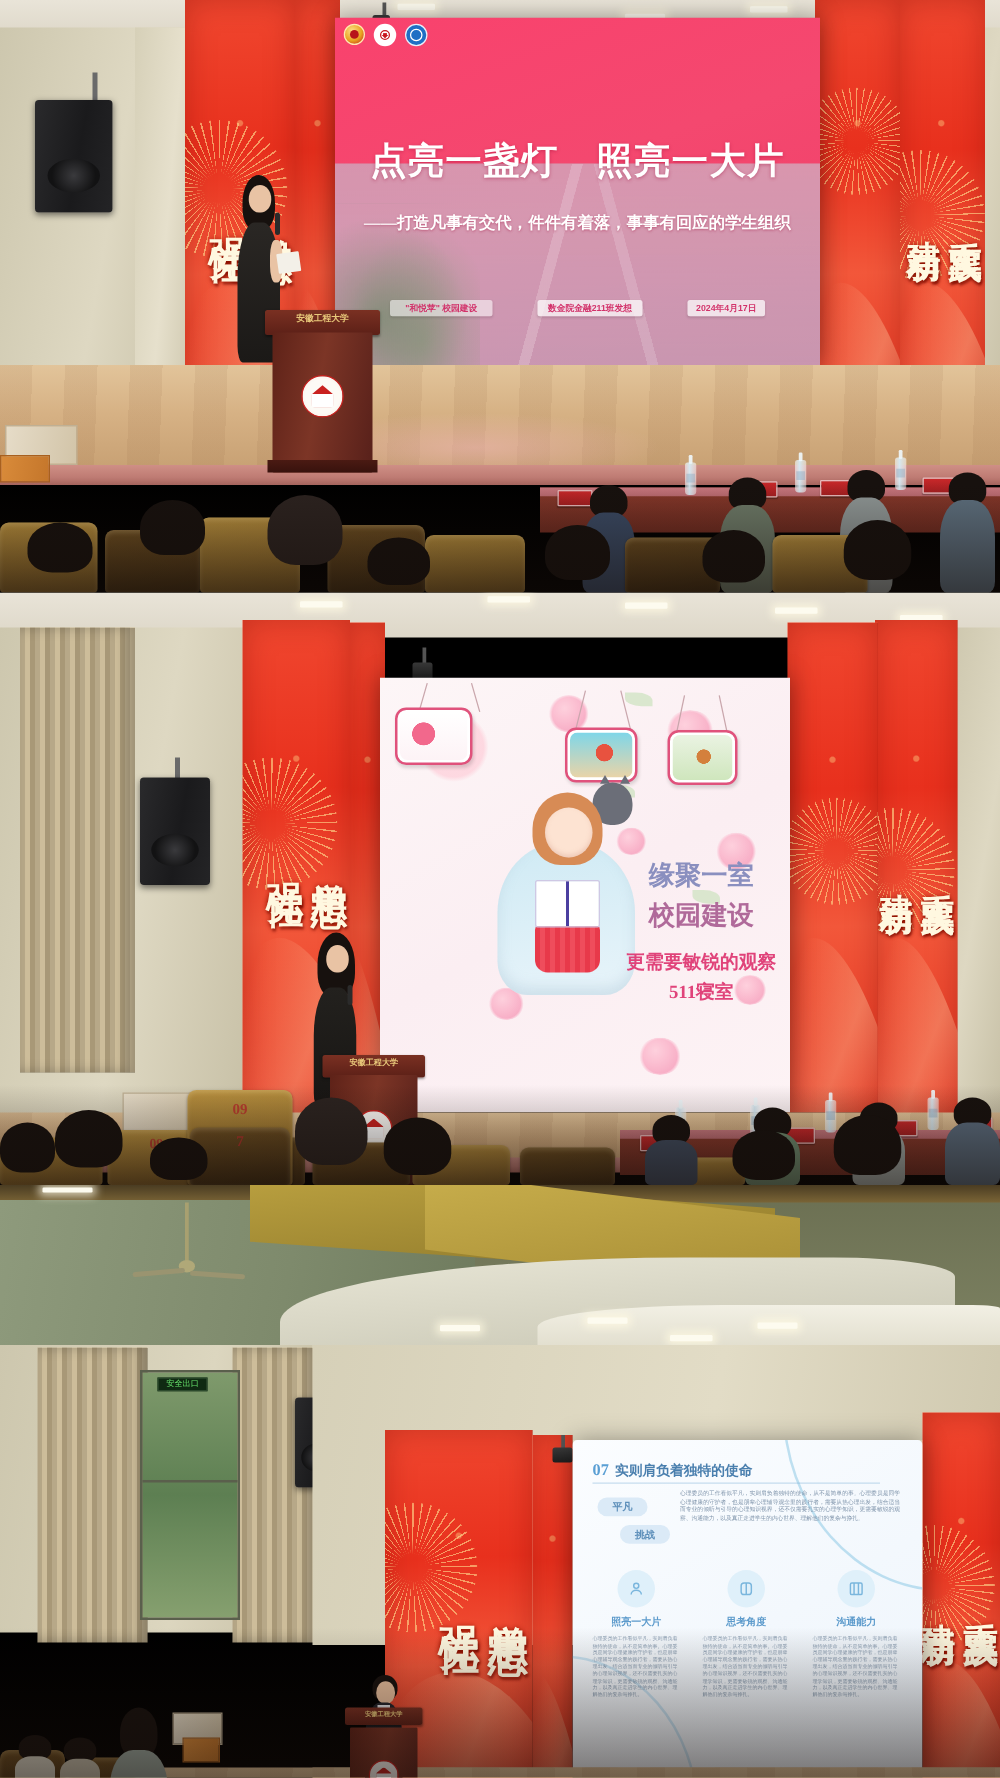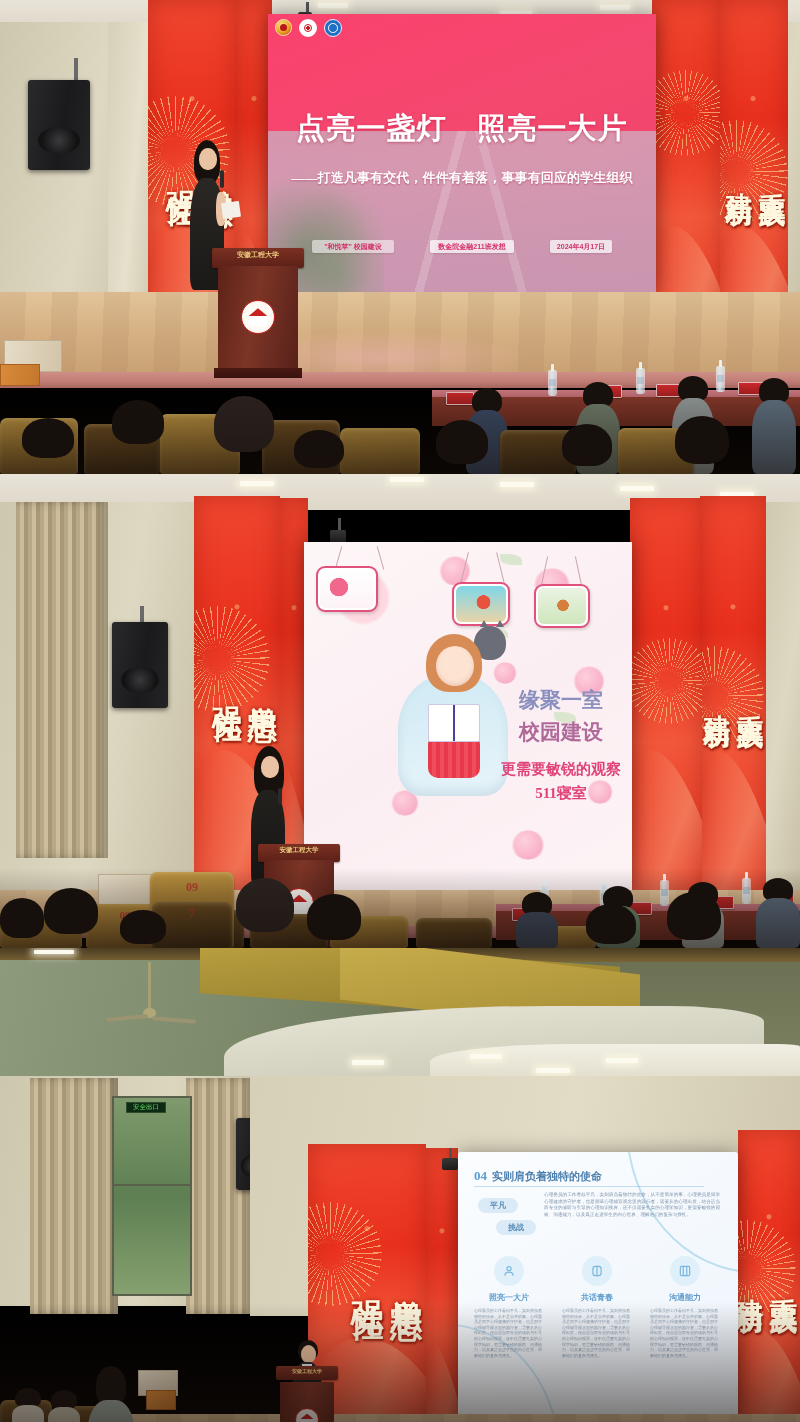--- a/index.html
+++ b/index.html
@@ -834,21 +834,21 @@
 
     <div class="proj-rod" style="left:449px;top:200px;width:3px;height:12px;"></div>
     <div class="projector" style="left:442px;top:210px;width:16px;height:12px;"></div>
 
     <div class="screen" style="left:458px;top:204px;width:280px;height:268px;">
       <div class="slide3">
         <div class="s3-arc"></div>
         <div class="s3-arc2"></div>
 
         <div class="s3-h" style="left:16px;top:16px;">
-          <span class="s3-num" style="font-size:13px;">04</span>
+          <span class="s3-num" style="font-size:13px;">07</span>
           <span class="s3-title" style="font-size:11px;">实则肩负着独特的使命</span>
         </div>
         <div class="s3-rule" style="left:16px;top:34px;width:230px;"></div>
 
         <div class="pill" style="left:20px;top:46px;width:40px;height:15px;font-size:8px;">平凡</div>
         <div class="pill" style="left:38px;top:68px;width:40px;height:15px;font-size:8px;">挑战</div>
 
         <div class="para" style="left:86px;top:40px;width:176px;font-size:4.6px;">心理委员的工作看似平凡，实则肩负着独特的使命，从不是简单的事。心理委员是同学心理健康的守护者，也是朋辈心理辅导观念里的践行者，需要从热心理出发，结合适当而专业的倾听与引导的心理知识视界，还不仅需要扎实的心理学知识，更需要敏锐的观察、沟通能力，以及真正走进学生的内心世界、理解他们的复杂与挣扎。</div>
 
         <div class="col-icon" style="left:36px;top:104px;width:30px;height:30px;">
@@ -864,21 +864,21 @@
             </svg>
         </div>
         <div class="col-icon" style="left:212px;top:104px;width:30px;height:30px;">
           <svg width="14" height="14" viewBox="0 0 24 24" fill="none" stroke="currentColor" stroke-width="2">
               <rect x="4" y="4" width="16" height="16" rx="2"></rect>
               <path d="M9 4v16M15 4v16"></path>
             </svg>
         </div>
 
         <div class="col-h" style="left:16px;top:140px;width:70px;font-size:8px;">照亮一大片</div>
-        <div class="col-h" style="left:104px;top:140px;width:70px;font-size:8px;">共话青春</div>
+        <div class="col-h" style="left:104px;top:140px;width:70px;font-size:8px;">思考角度</div>
         <div class="col-h" style="left:192px;top:140px;width:70px;font-size:8px;">沟通能力</div>
 
         <div class="col-body" style="left:16px;top:156px;width:68px;height:88px;font-size:4px;overflow:hidden;">心理委员的工作看似平凡，实则肩负着独特的使命，从不是简单的事。心理委员是同学心理健康的守护者，也是朋辈心理辅导观念里的践行者，需要从热心理出发，结合适当而专业的倾听与引导的心理知识视界，还不仅需要扎实的心理学知识，更需要敏锐的观察、沟通能力，以及真正走进学生的内心世界、理解他们的复杂与挣扎。</div>
         <div class="col-body" style="left:104px;top:156px;width:68px;height:88px;font-size:4px;overflow:hidden;">心理委员的工作看似平凡，实则肩负着独特的使命，从不是简单的事。心理委员是同学心理健康的守护者，也是朋辈心理辅导观念里的践行者，需要从热心理出发，结合适当而专业的倾听与引导的心理知识视界，还不仅需要扎实的心理学知识，更需要敏锐的观察、沟通能力，以及真正走进学生的内心世界、理解他们的复杂与挣扎。</div>
         <div class="col-body" style="left:192px;top:156px;width:68px;height:88px;font-size:4px;overflow:hidden;">心理委员的工作看似平凡，实则肩负着独特的使命，从不是简单的事。心理委员是同学心理健康的守护者，也是朋辈心理辅导观念里的践行者，需要从热心理出发，结合适当而专业的倾听与引导的心理知识视界，还不仅需要扎实的心理学知识，更需要敏锐的观察、沟通能力，以及真正走进学生的内心世界、理解他们的复杂与挣扎。</div>
       </div>
     </div>
 
     <div class="stage-floor" style="top:466px;height:100px;"></div>
     <div style="position:absolute;left:250px;top:466px;width:550px;height:130px;background:repeating-linear-gradient(88deg, rgba(150,100,60,.10) 0 22px, rgba(255,255,255,0) 22px 44px), linear-gradient(#e4c79d,#cfa97c);"></div>

